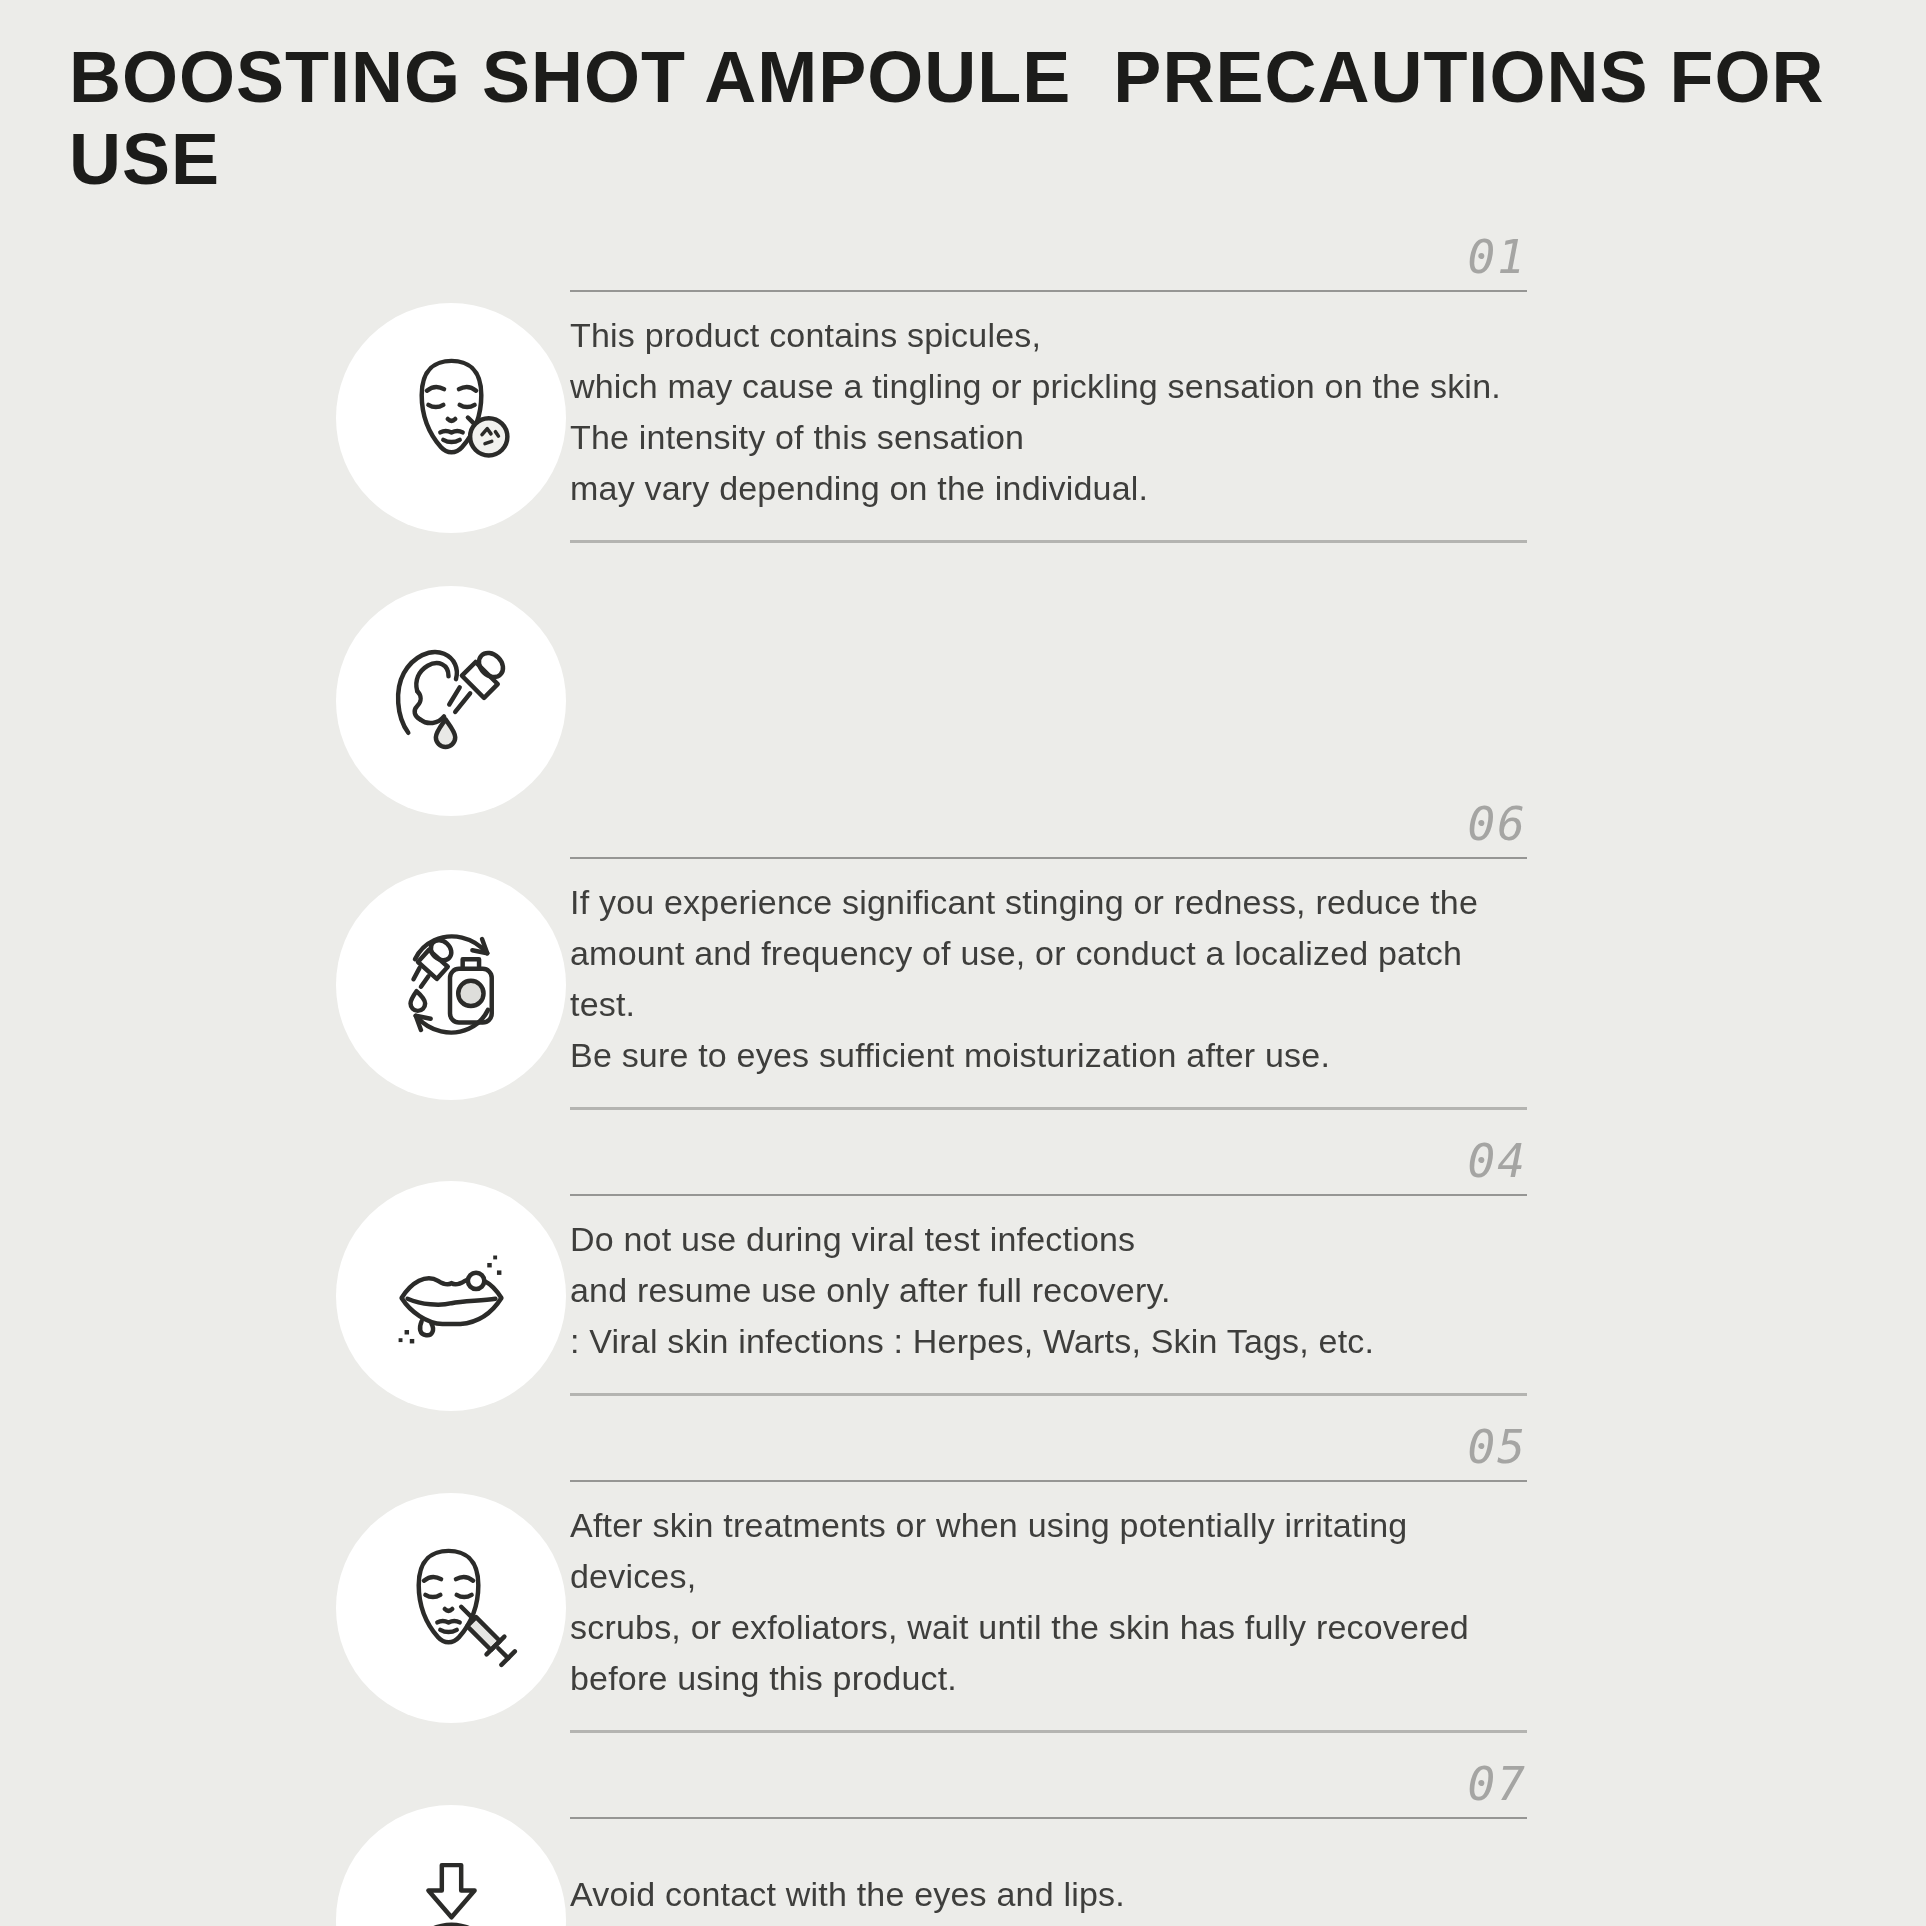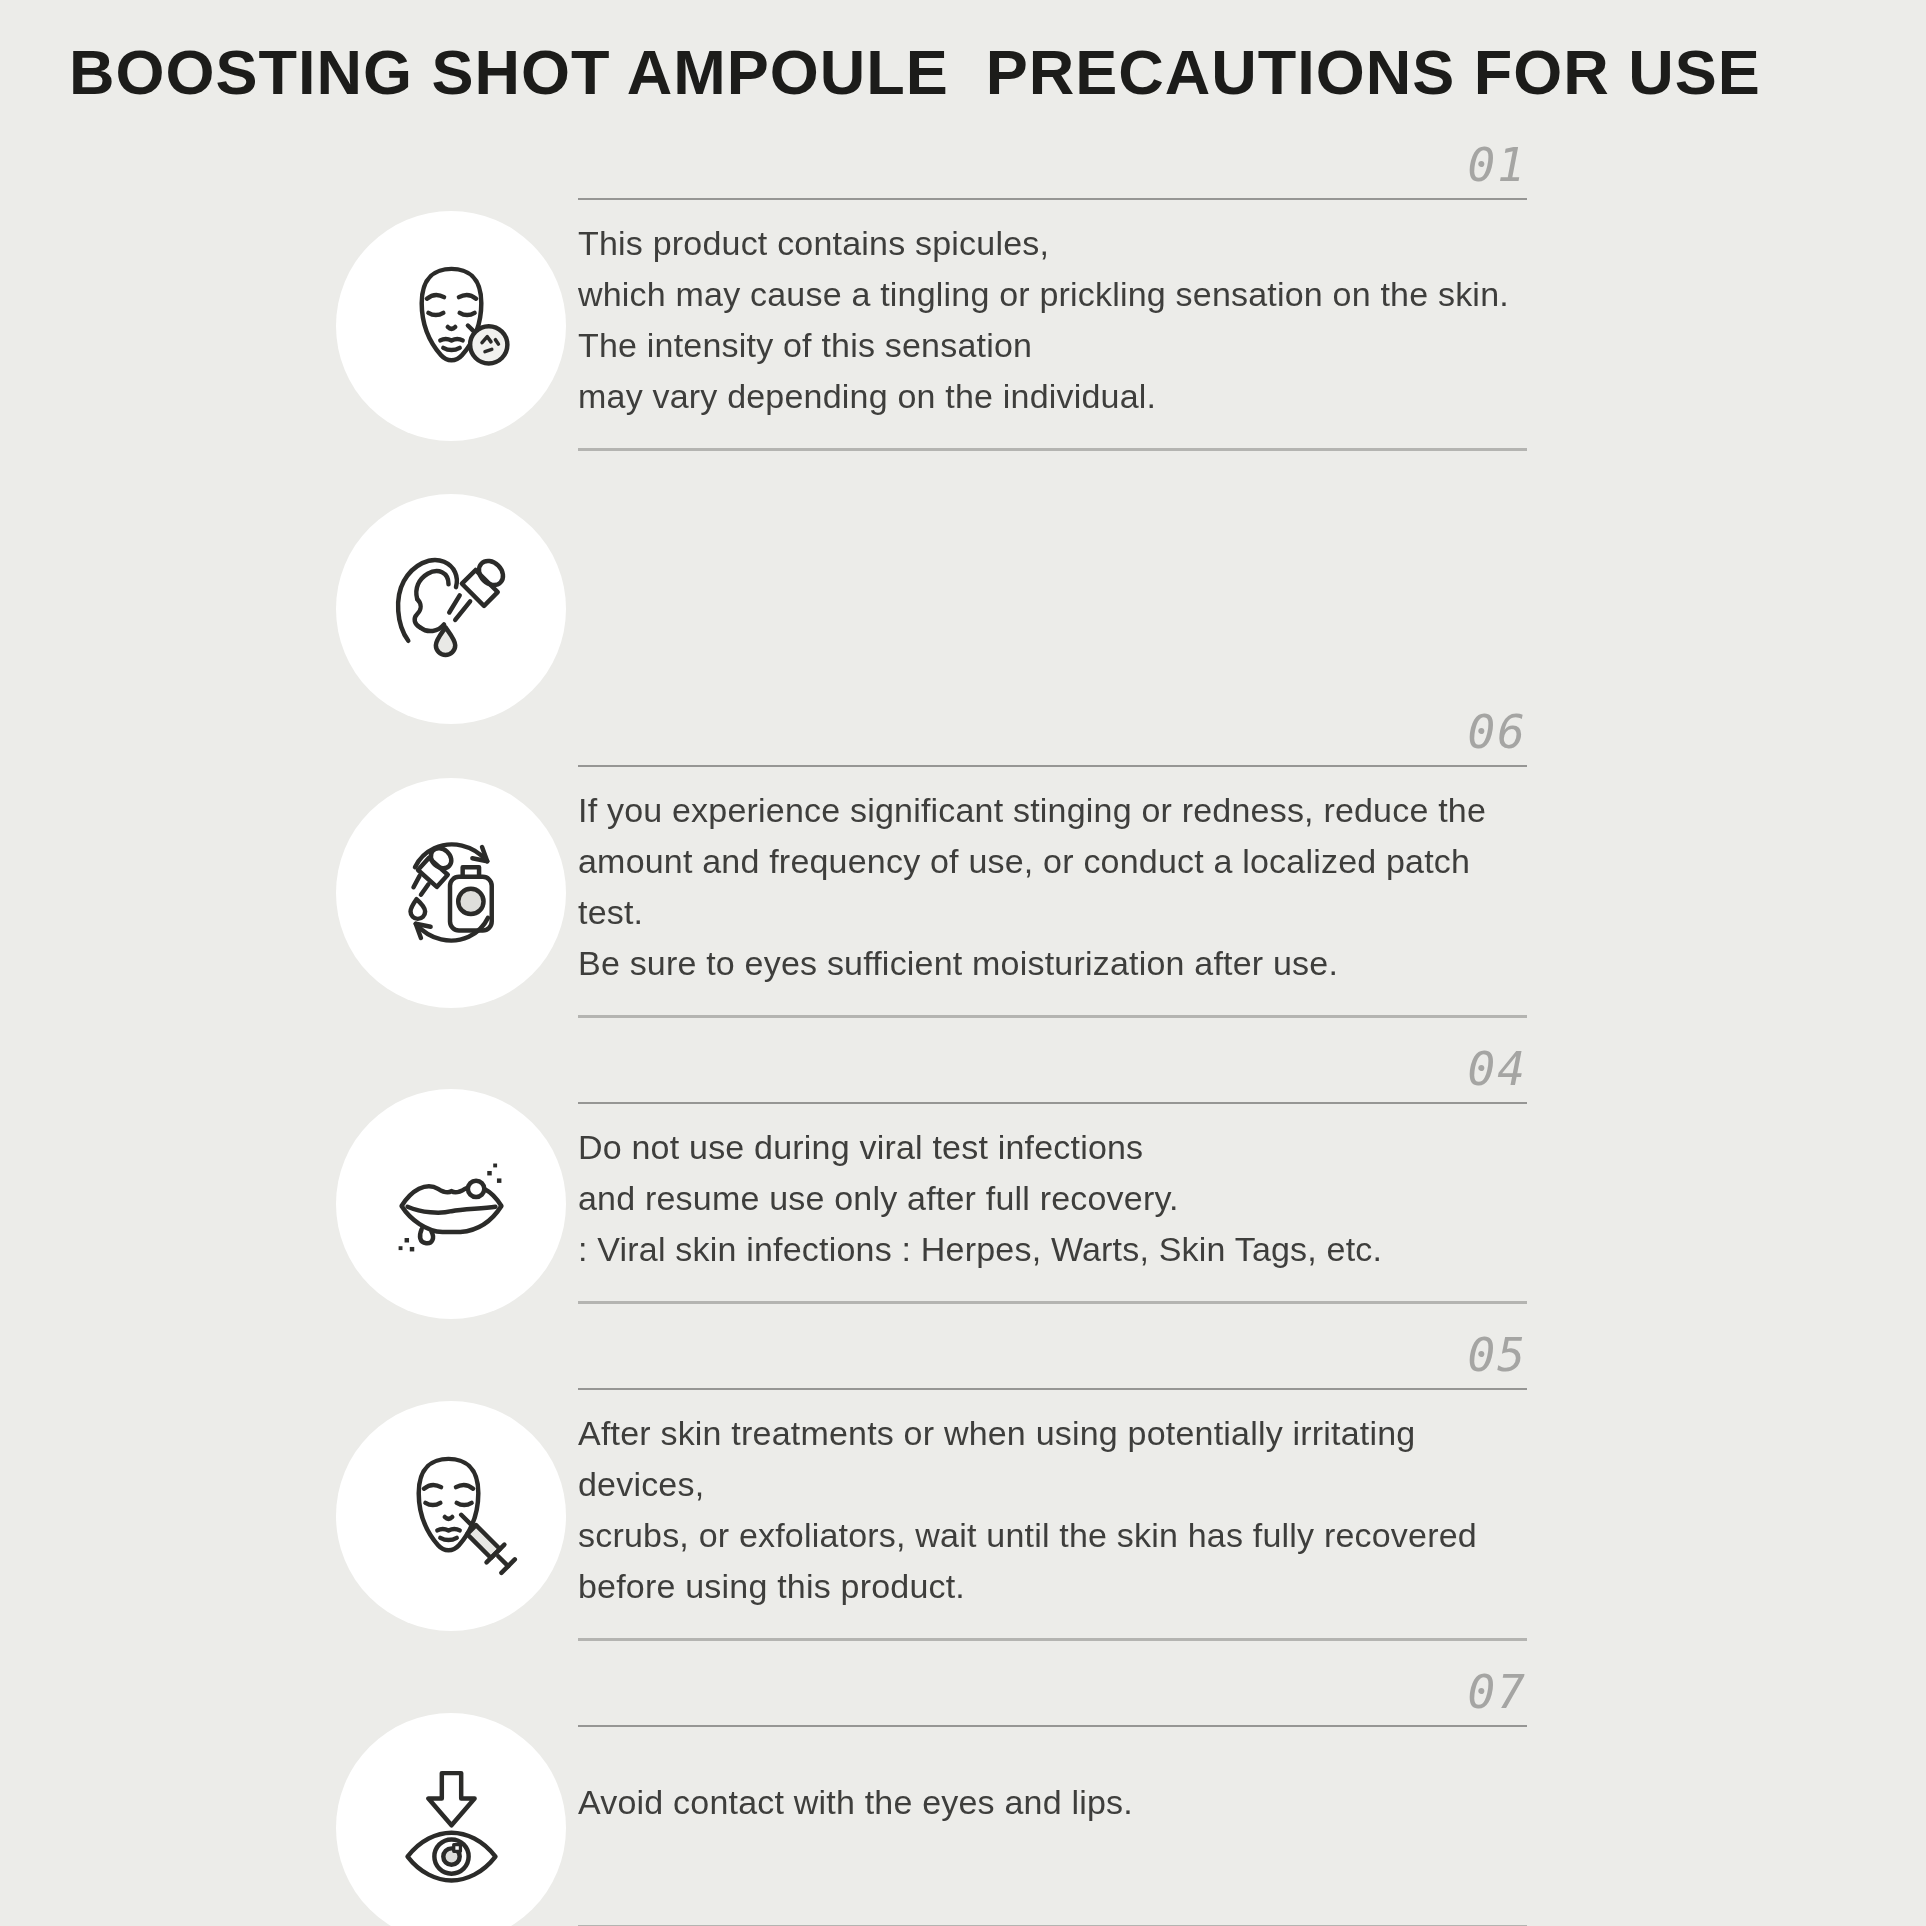--- a/index.html
+++ b/index.html
@@ -9,34 +9,34 @@
   *{box-sizing:border-box;}
   html,body{margin:0;padding:0;}
   body{
     width:1927px;height:1927px;overflow:hidden;
     background:var(--background);
     font-family:"Liberation Sans",sans-serif;
   }
   .page{padding:36px 69px 0 69px;width:100%;height:100%;}
   h1.page-title{
     margin:0 0 6px 0;
-    font-size:63px;font-weight:700;letter-spacing:1px;
+    font-size:72px;font-weight:700;letter-spacing:1px;
     color:var(--title);white-space:pre-wrap;
   }
   .section{display:grid;grid-template-columns:501px 957px;}
   .icon-col{position:relative;}
   .icon-circle{
     width:230px;height:230px;border-radius:50%;
     background:var(--icon-circle);
     margin-left:267px;
     display:flex;align-items:center;justify-content:center;
     align-self:center;transform:translateY(43px);
   }
   .section{align-items:center;}
-  .content{display:block;margin-left:8px;}
+  .content{display:block;}
   .num{
     margin-top:28px;margin-bottom:10px;
     text-align:right;
     font-family:"DejaVu Sans Mono",monospace;font-style:italic;
     font-size:46px;line-height:1;letter-spacing:2px;
     color:var(--number);
   }
   .rule{border:none;margin:0;}
   .rule-top{height:2px;background:var(--divider-top);}
   .rule-bottom{height:3px;background:var(--divider-bottom);}

